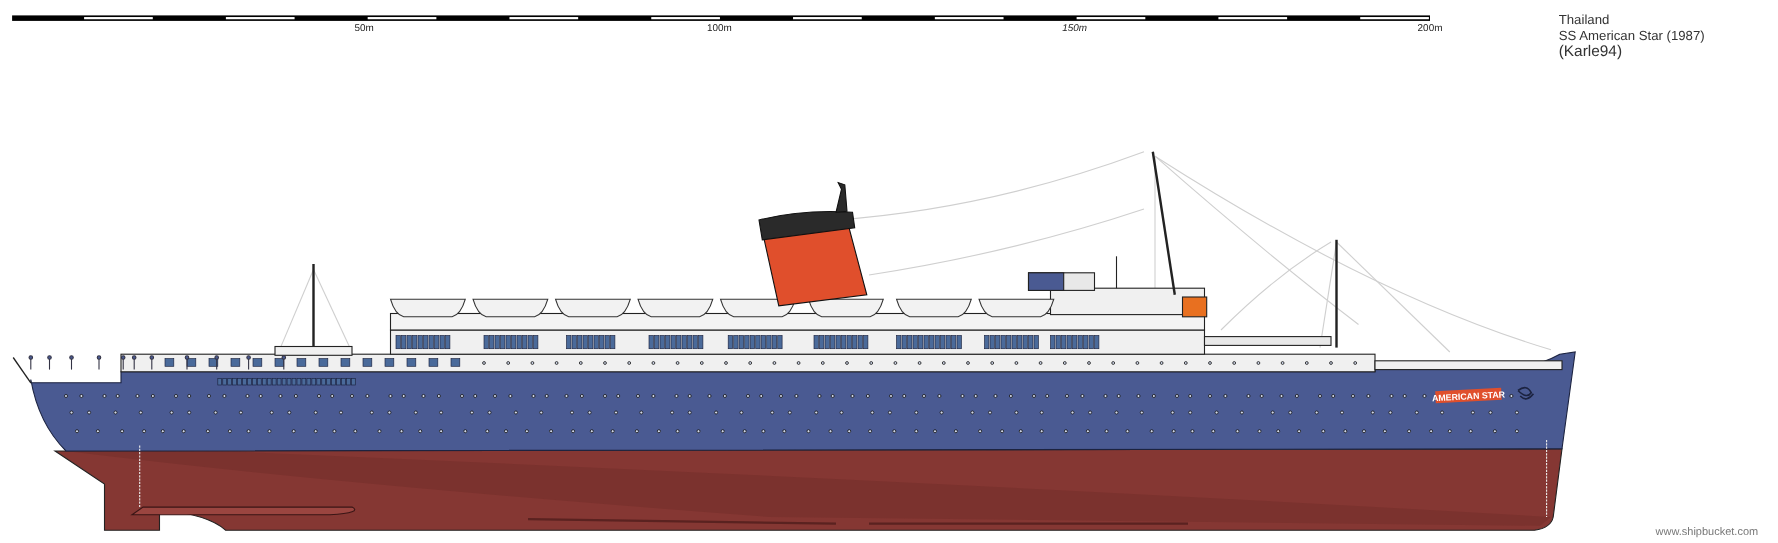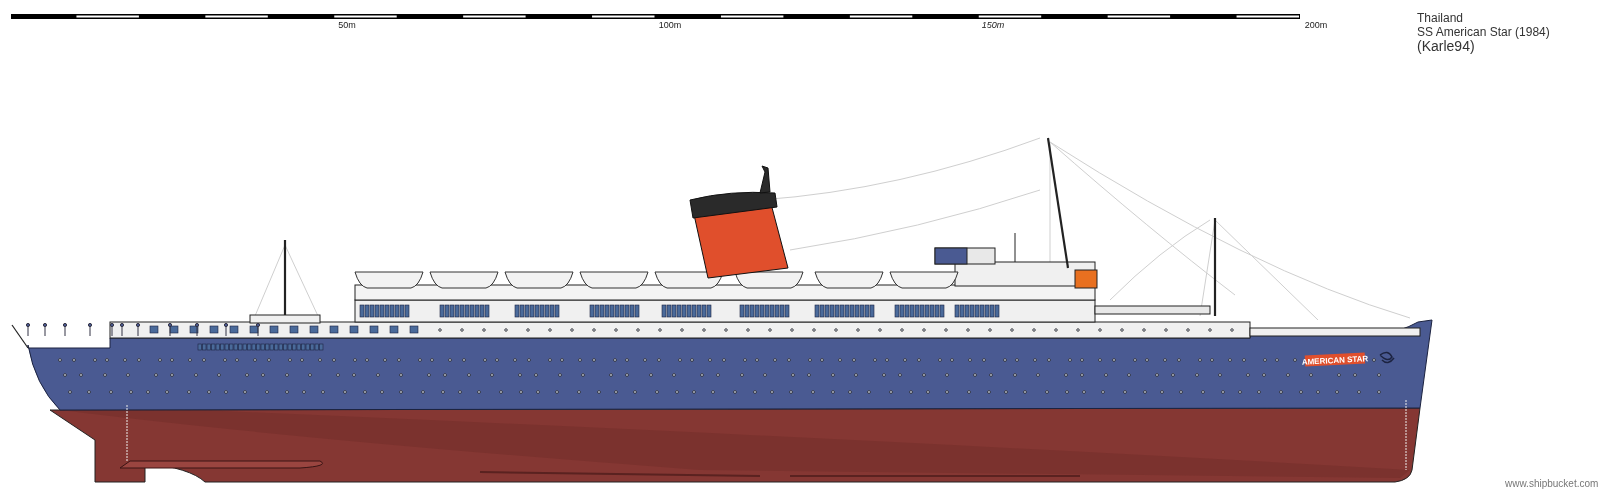--- a/index.html
+++ b/index.html
@@ -1,20 +1,20 @@
 <!DOCTYPE html>
 <html><head>
 <meta charset="utf-8">
 <style>
   html, body { margin: 0; padding: 0; background: #ffffff; }
   body { width: 1616px; height: 494px; position: relative; overflow: hidden;
          font-family: "Liberation Sans", sans-serif; }
   #scale { position: absolute; left: 0; top: 0; width: 1616px; height: 40px; }
   .tick-label { position: absolute; top: 20px; font-size: 9px; color: #222;
-                font-family: "Liberation Sans", sans-serif; transform: translateX(-50%); margin-left: 16px; }
+                font-family: "Liberation Sans", sans-serif; transform: translateX(-50%); }
   #caption { position: absolute; left: 1417px; top: 11px; color: #333; line-height: 14px; }
   #caption .c1, #caption .c2 { font-size: 12px; display: block; }
   #caption .c3 { font-size: 14px; display: block; }
   #watermark { position: absolute; left: 1492px; top: 478px; font-size: 10px; color: #777; margin-left: 13px; }
   #ship { position: absolute; left: 0; top: 0; }
 </style>
 </head>
 <body>
 
 <svg id="scale" width="1616" height="40">
@@ -34,21 +34,21 @@
 </svg>
 <div id="tick-labels">
     <span class="tick-label" style="left: 331px;">50m</span>
     <span class="tick-label" style="left: 654px; text-align: center;">100m</span>
     <span class="tick-label" style="left: 977px; font-style: italic;">150m</span>
     <span class="tick-label" style="left: 1300px;">200m</span>
   </div>
 
 <div id="caption">
   <span class="c1">Thailand</span>
-  <span class="c2">SS American Star (1984)</span>
+  <span class="c2">SS American Star (1987)</span>
   <span class="c3">(Karle94)</span>
 </div>
 
 <svg id="ship" width="1616" height="494" viewBox="0 0 1616 494">
 
   <g stroke="#cfcfcf" stroke-width="1" fill="none">
     <path d="M760,200 Q900,190 1040,138"></path>
     <path d="M790,250 Q920,230 1040,190"></path>
     <path d="M1050,142 Q1150,230 1235,295"></path>
     <path d="M1050,142 Q1250,270 1410,318"></path>

